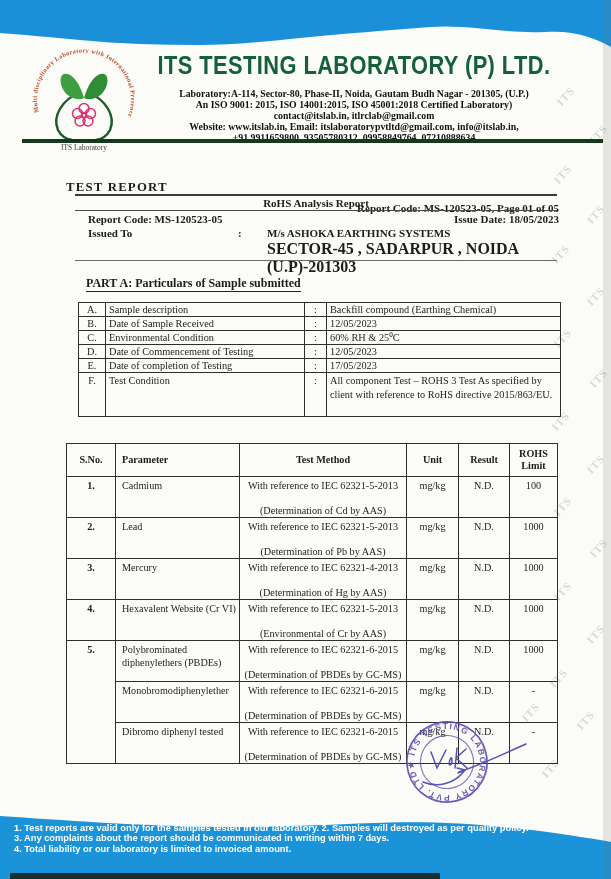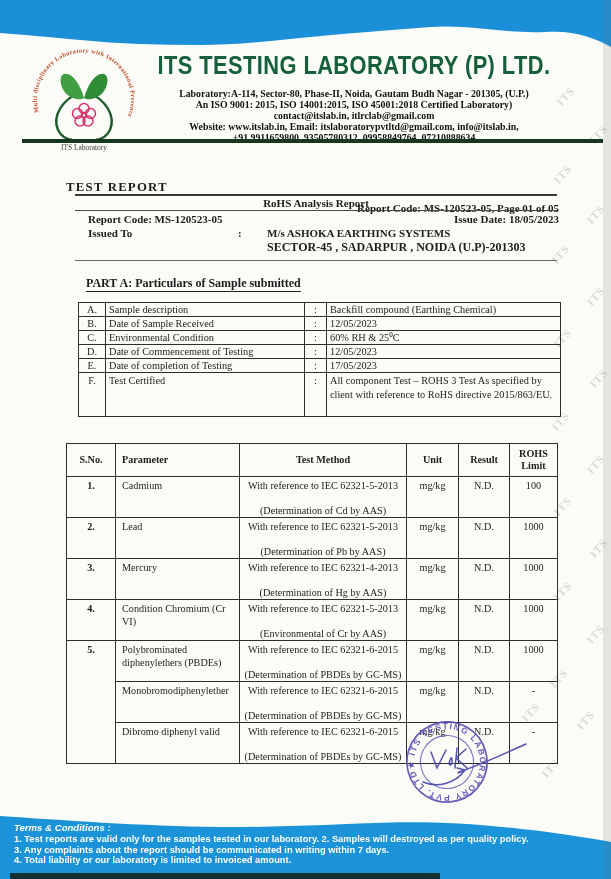--- a/index.html
+++ b/index.html
@@ -19,21 +19,21 @@
   .treport{left:66px;top:180px;width:500px;text-align:left;font-weight:bold;
            font-size:12.8px;letter-spacing:1.2px;}
   .rule1{left:75px;top:194px;width:482px;height:1.8px;background:#3a3a3a;}
   .rohs{left:66px;top:197px;width:500px;text-align:center;font-weight:bold;font-size:11px;}
   .rule2{left:75px;top:210px;width:482px;height:1.4px;background:#4a4a4a;}
   .rcode{left:88px;top:213px;font-weight:bold;font-size:11px;}
   .idate{top:213px;right:52px;font-weight:bold;font-size:11px;}
   .ilabel{left:88px;top:227px;font-weight:bold;font-size:11px;}
   .icolon{left:238px;top:227px;font-weight:bold;font-size:11px;}
   .cname{left:267px;top:227px;font-weight:bold;font-size:11px;}
-  .caddr{left:267px;top:240px;font-weight:bold;font-size:12px;}
+  .caddr{left:267px;top:240px;font-weight:bold;font-size:16px;}
   .rule3{left:75px;top:260px;width:482px;height:1.2px;background:#6a6a6a;}
   
   .partahead{left:86px;top:276px;font-weight:bold;font-size:12px;}
   .partahead span{border-bottom:1.6px solid #222;padding-bottom:1px;}
   table{border-collapse:collapse;table-layout:fixed;}
   td{border:1px solid #2e2e2e;vertical-align:top;overflow:hidden;}
   .pa{left:78px;top:302px;width:482px;font-size:10.3px;line-height:13px;}
   .pa td{padding:0 3px;}
   .pa tr{height:14px;}
   .pa tr.frow{height:auto;}
@@ -168,21 +168,21 @@
         <td>12/05/2023</td>
       </tr>
       <tr>
         <td class="c">E.</td>
         <td>Date of completion of Testing</td>
         <td class="c">:</td>
         <td>17/05/2023</td>
       </tr>
       <tr class="frow">
         <td class="c">F.</td>
-        <td>Test Certified</td>
+        <td>Test Condition</td>
         <td class="c">:</td>
         <td style="width:220px;padding-bottom:14px">All component Test – ROHS 3 Test As specified by client with reference to RoHS directive 2015/863/EU.</td>
       </tr>
     </tbody>
   </table>
 
   <table class="abs tr">
     <colgroup>
         <col style="width:49px">
         <col style="width:124px">
@@ -233,21 +233,21 @@
         <td>
             <div>With reference to IEC 62321-4-2013</div>
             <div class="m2">(Determination of Hg by AAS)</div>
           </td>
         <td>mg/kg</td>
         <td>N.D.</td>
         <td>1000</td>
       </tr>
       <tr style="height:34px">
         <td style="font-weight:bold">4.</td>
-        <td class="pl">Condition Chromium (Cr VI)</td>
+        <td class="pl">Hexavalent Website (Cr VI)</td>
         <td>
             <div>With reference to IEC 62321-5-2013</div>
             <div class="m2">(Environmental of Cr by AAS)</div>
           </td>
         <td>mg/kg</td>
         <td>N.D.</td>
         <td>1000</td>
       </tr>
       <tr style="height:36px">
         <td rowspan="3" style="font-weight:bold">5.</td>
@@ -264,21 +264,21 @@
         <td class="pl">Monobromodiphenylether</td>
         <td>
             <div>With reference to IEC 62321-6-2015</div>
             <div class="m2">(Determination of PBDEs by GC-MS)</div>
           </td>
         <td>mg/kg</td>
         <td>N.D.</td>
         <td>-</td>
       </tr>
       <tr style="height:29px">
-        <td class="pl">Dibromo diphenyl valid</td>
+        <td class="pl">Dibromo diphenyl tested</td>
         <td>
             <div>With reference to IEC 62321-6-2015</div>
             <div class="m2">(Determination of PBDEs by GC-MS)</div>
           </td>
         <td>mg/kg</td>
         <td>N.D.</td>
         <td>-</td>
       </tr>
     </tbody>
   </table>
@@ -301,20 +301,19 @@
       <path d="M30,78 C44,84 62,80 72,66 l-7,3 m7,-3 l-8,-2"></path>
       <path d="M66,68 C90,60 110,50 133,40"></path>
     </g>
   </svg>
 
   <svg class="abs botwave" viewBox="0 0 611 67" preserveAspectRatio="none">
     <path d="M0,4 C60,8 140,14 220,15 C280,15.5 340,12 390,10.5 C440,9.5 480,12 540,19 C570,23 595,27 611,30 V67 H0 Z" fill="#1b93d9"></path>
     <rect x="10" y="61" width="430" height="6" fill="#16251c" opacity=".9"></rect>
   </svg>
   <div class="abs terms">
-    <div class="th">Terms &amp; Conditions :</div>
     <div>1. Test reports are valid only for the samples tested in our laboratory. 2. Samples will destroyed as per quality policy.</div>
     <div>3. Any complaints about the report should be communicated in writing within 7 days.</div>
     <div>4. Total liability or our laboratory is limited to invoiced amount.</div>
   </div>
 
   <div class="abs edge"></div>
 </div>
 
 </body></html>

